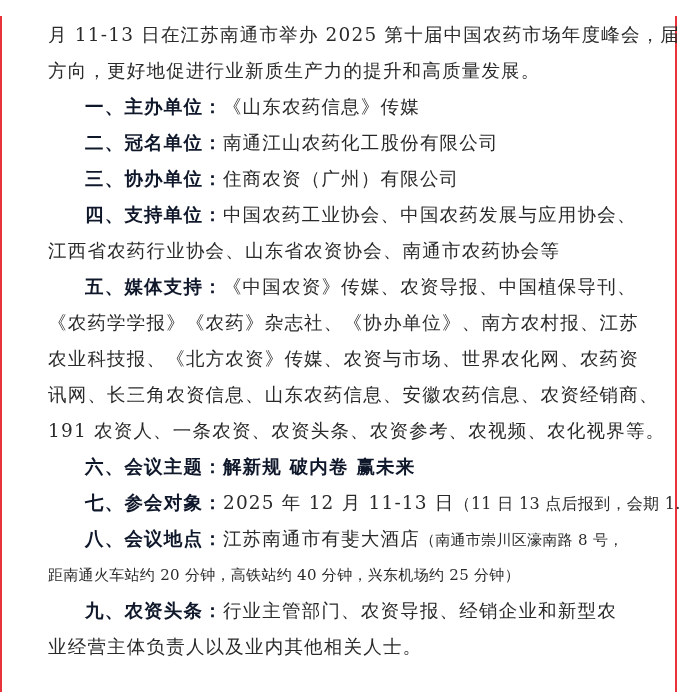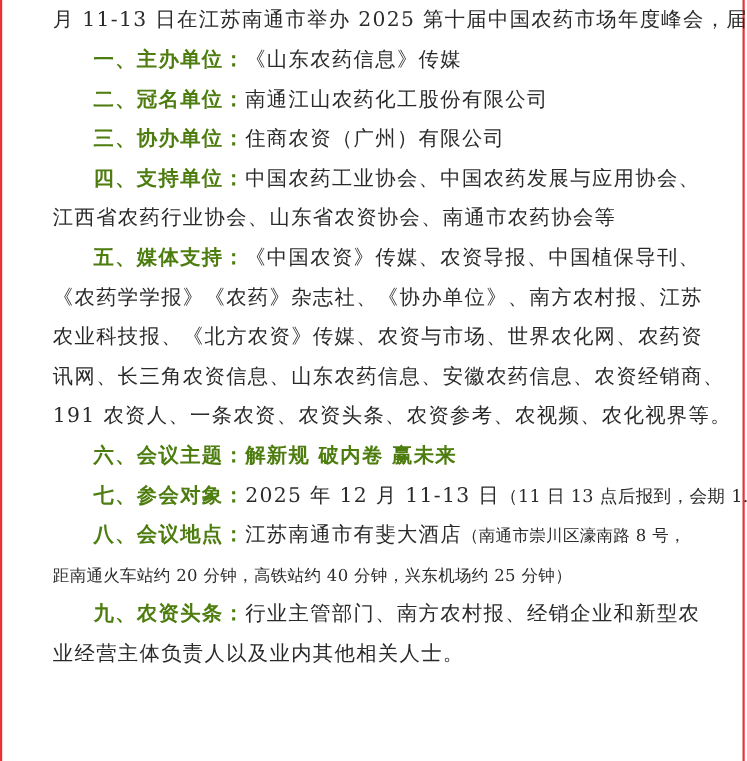--- a/index.html
+++ b/index.html
@@ -1,45 +1,46 @@
 <!DOCTYPE html>
 <html><head>
 <meta charset="utf-8">
 <style>
   html, body { margin: 0; padding: 0; background: #ffffff; }
   body { width: 679px; height: 692px; overflow: hidden; position: relative; }
   .page {
-    position: absolute; left: 0; top: 0; width: 679px; height: 540px;
+    position: absolute; left: 0; top: 16px; width: 679px; height: 540px;
     background: #ffffff;
   }
   .border-left { position: absolute; left: 0; top: 0; width: 2px; height: 692px; background: #e8333a; }
   .border-right { position: absolute; left: 675px; top: 0; width: 2px; height: 692px; background: #e8333a; }
   .content {
     position: absolute; left: 48px; top: 0; width: 580px;
     font-family: "DejaVu Serif", "Liberation Serif", serif;
     color: #2a2a2a; font-size: 18.5px;
   }
   .line {
     height: 36px; line-height: 36px; white-space: nowrap;
     letter-spacing: 1.2px;
   }
   .line.first { margin-top: 1px; }
   .indent { padding-left: 37px; }
-  .bold { font-weight: bold; color: #4d7c0f; }
+  .bold { font-weight: bold; color: #0f172a; }
   .small { font-size: 16px; letter-spacing: 0.3px; }
 </style>
 </head>
 <body>
 
 <div class="page">
   <div class="border-left"></div>
   <div class="border-right"></div>
 
   <div class="content">
     <div class="line first">月 11-13 日在江苏南通市举办 2025 第十届中国农药市场年度峰会，届</div>
+    <div class="line">方向，更好地促进行业新质生产力的提升和高质量发展。</div>
 
     <div class="line indent">
       <span class="bold">一、主办单位：</span><span>《山东农药信息》传媒</span>
     </div>
     <div class="line indent">
       <span class="bold">二、冠名单位：</span><span>南通江山农药化工股份有限公司</span>
     </div>
     <div class="line indent">
       <span class="bold">三、协办单位：</span><span>住商农资（广州）有限公司</span>
     </div>
@@ -61,17 +62,17 @@
     </div>
     <div class="line indent">
       <span class="bold">七、参会对象：</span><span>2025 年 12 月 11-13 日</span><span class="small">（11 日 13 点后报到，会期 1.5 天）</span>
     </div>
     <div class="line indent">
       <span class="bold">八、会议地点：</span><span>江苏南通市有斐大酒店</span><span class="small" style="font-size:15px">（南通市崇川区濠南路 8 号，</span>
     </div>
     <div class="line small" style="font-size:15px">距南通火车站约 20 分钟，高铁站约 40 分钟，兴东机场约 25 分钟）</div>
 
     <div class="line indent">
-      <span class="bold">九、农资头条：</span><span>行业主管部门、南方农村报、经销企业和新型农</span>
+      <span class="bold">九、农资头条：</span><span>行业主管部门、农资导报、经销企业和新型农</span>
     </div>
     <div class="line">业经营主体负责人以及业内其他相关人士。</div>
   </div>
 </div>
 
 </body></html>

